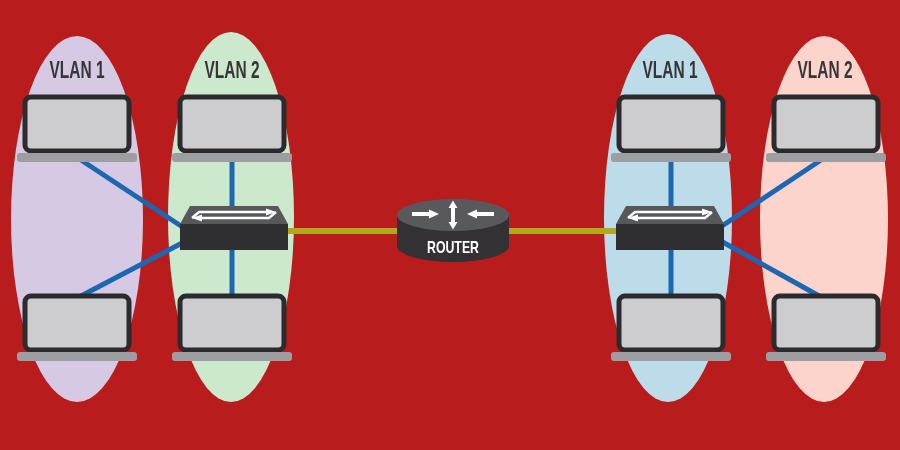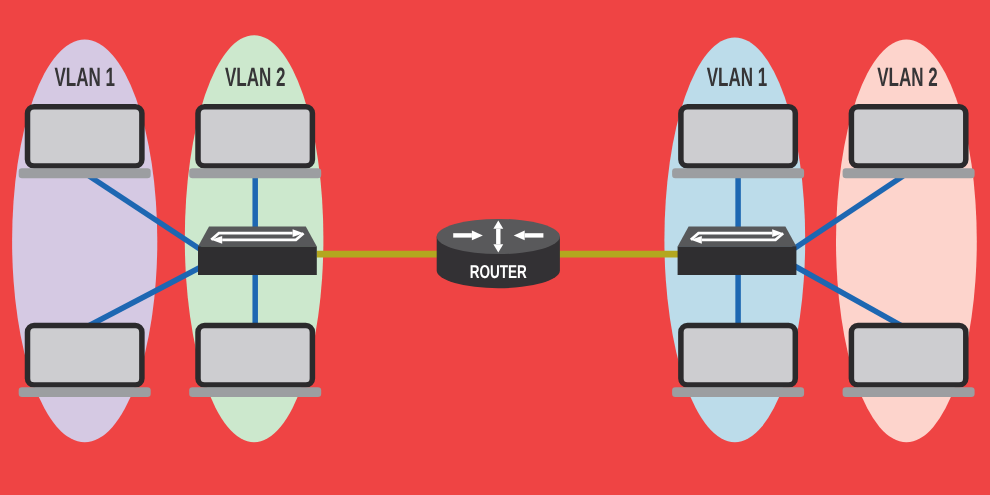--- a/index.html
+++ b/index.html
@@ -1,18 +1,18 @@
 <!DOCTYPE html>
 <html><head>
 <meta charset="utf-8">
 <style>
   html, body { margin: 0; padding: 0; background: #ffffff; }
   .stage {
     width: 900px; height: 450px; position: relative;
-    background: #ef4444; overflow: hidden;
+    background: #b91c1c; overflow: hidden;
     font-family: "Liberation Sans", sans-serif;
   }
   svg { display: block; }
   .vlan-label {
     font-family: "Liberation Sans", sans-serif;
     font-weight: bold;
     font-size: 24px;
     fill: #363537;
   }
   .router-label {

